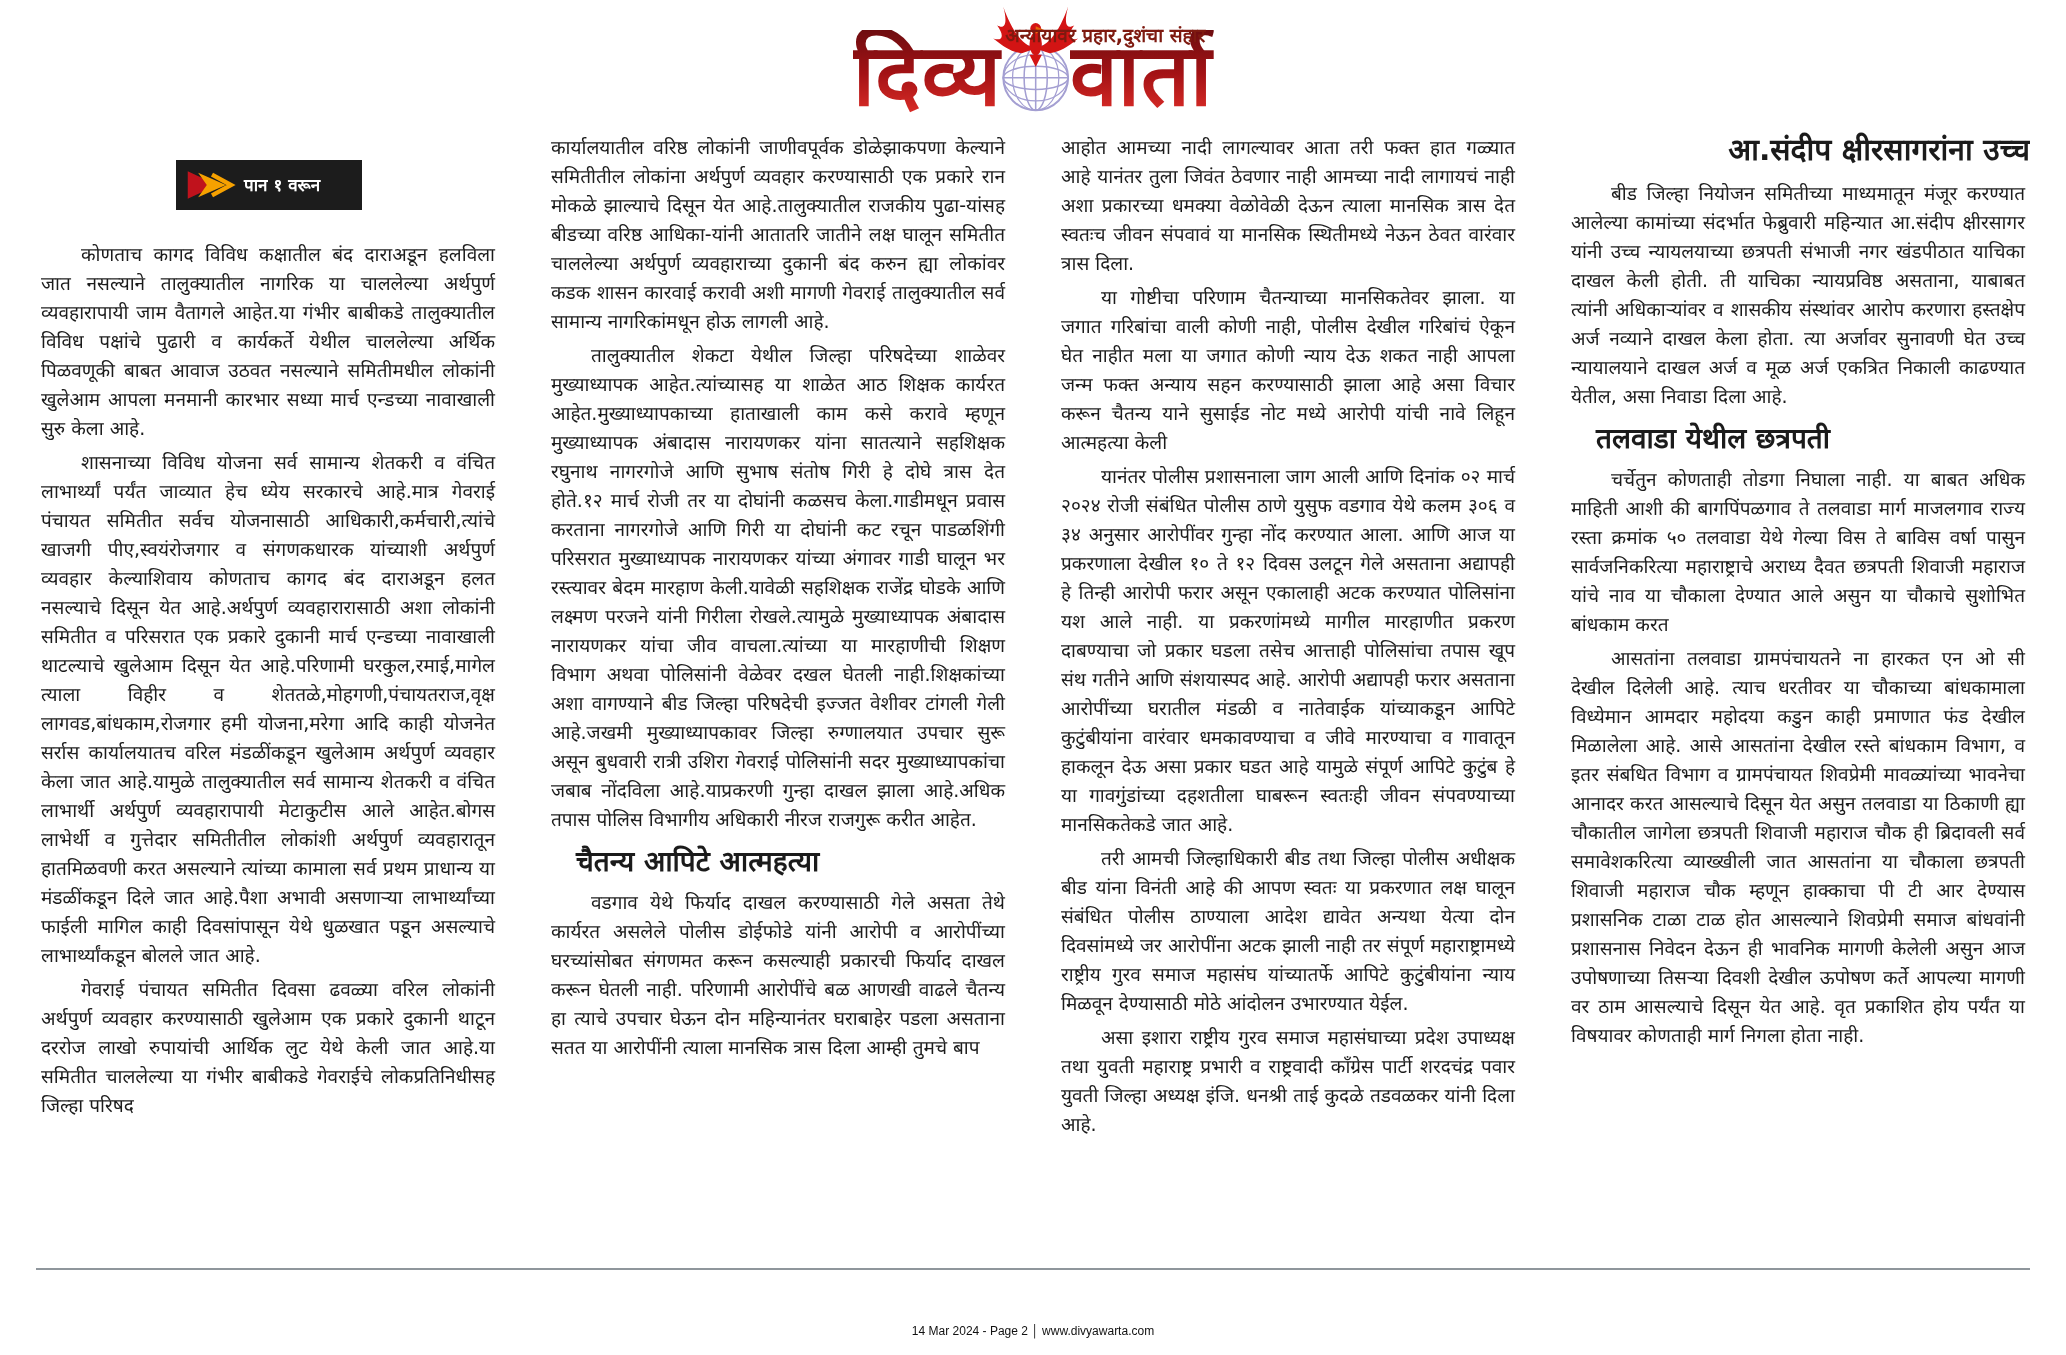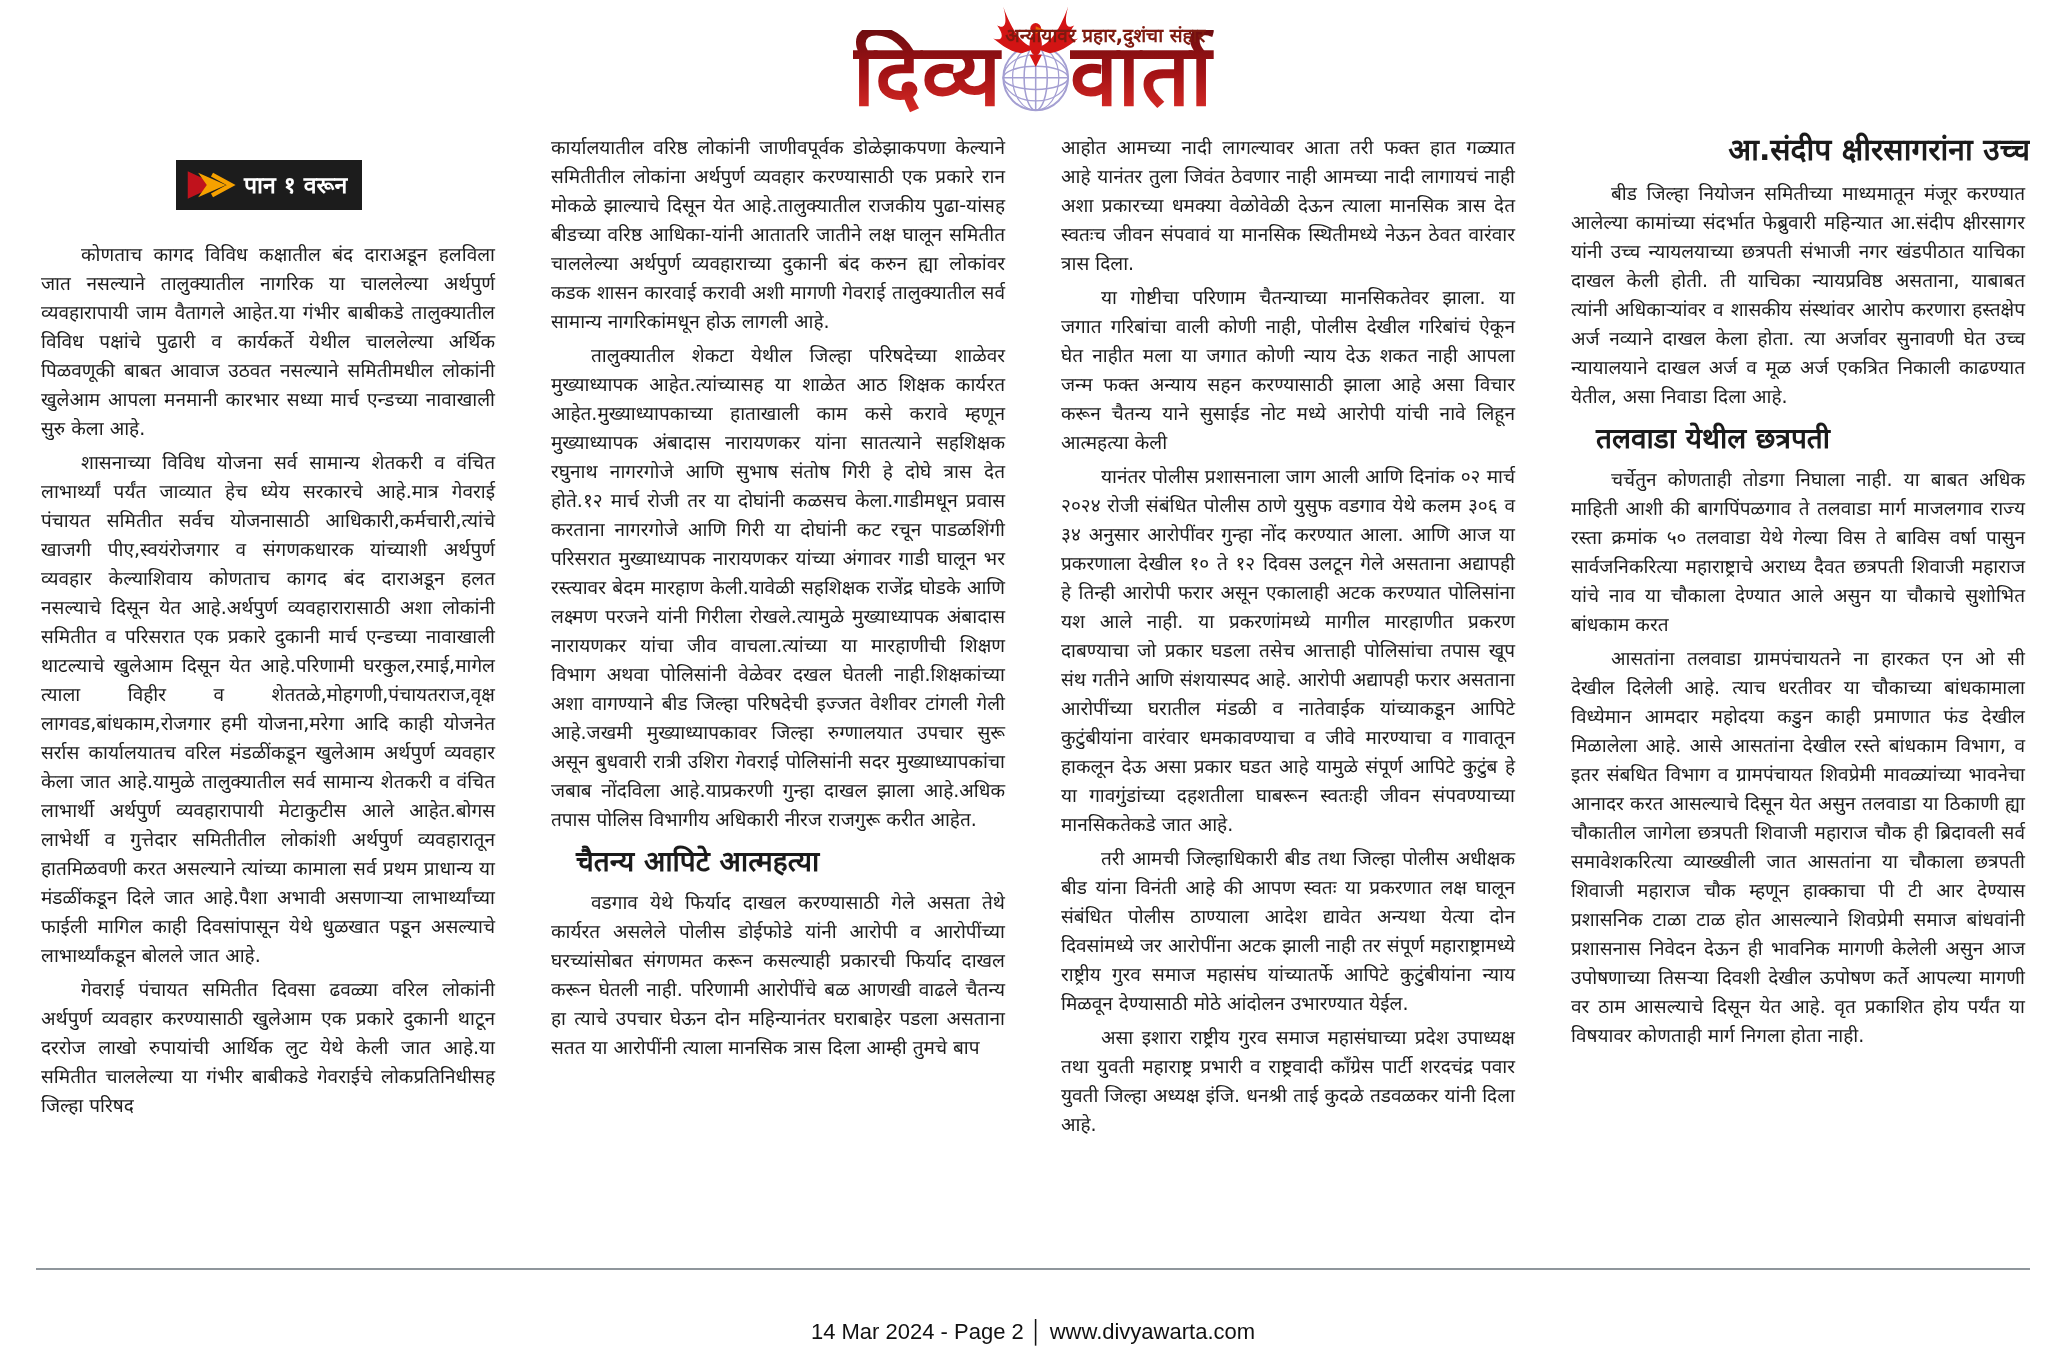--- a/index.html
+++ b/index.html
@@ -46,27 +46,27 @@
   }
   .subhead {
     font-weight:700; font-size:28px; line-height:38px;
     padding:4px 0 2px 30px; text-align:left;
   }
   .page-ref {
     width:186px; height:50px; background:#1c1c1c;
     display:flex; align-items:center; gap:6px;
     margin:32px 0 30px 140px; padding-left:10px; box-sizing:border-box;
   }
-  .page-ref-label { color:#ffffff; font-weight:700; font-size:23px; line-height:1; }
+  .page-ref-label { color:#ffffff; font-weight:700; font-size:17px; line-height:1; }
   
   .page-footer { flex:0 0 auto; padding-bottom:10px; }
   .footer-rule { border-top:2px solid #8f969c; margin:0 36px 14px 36px; }
   .footer-line1, .footer-line2 {
     text-align:center; font-family:"Liberation Sans", sans-serif;
-    font-size:22px; color:#111111; line-height:27px;margin-top:48px;
+    font-size:12px; color:#111111; line-height:27px;margin-top:48px;
   }
 </style>
 </head>
 <body>
 
 <div class="masthead">
   <div class="mast-inner">
     <span class="title-word">दिव्य</span>
     <span class="logo">
       <svg width="108" height="118" viewBox="0 0 140 150" aria-hidden="true">

